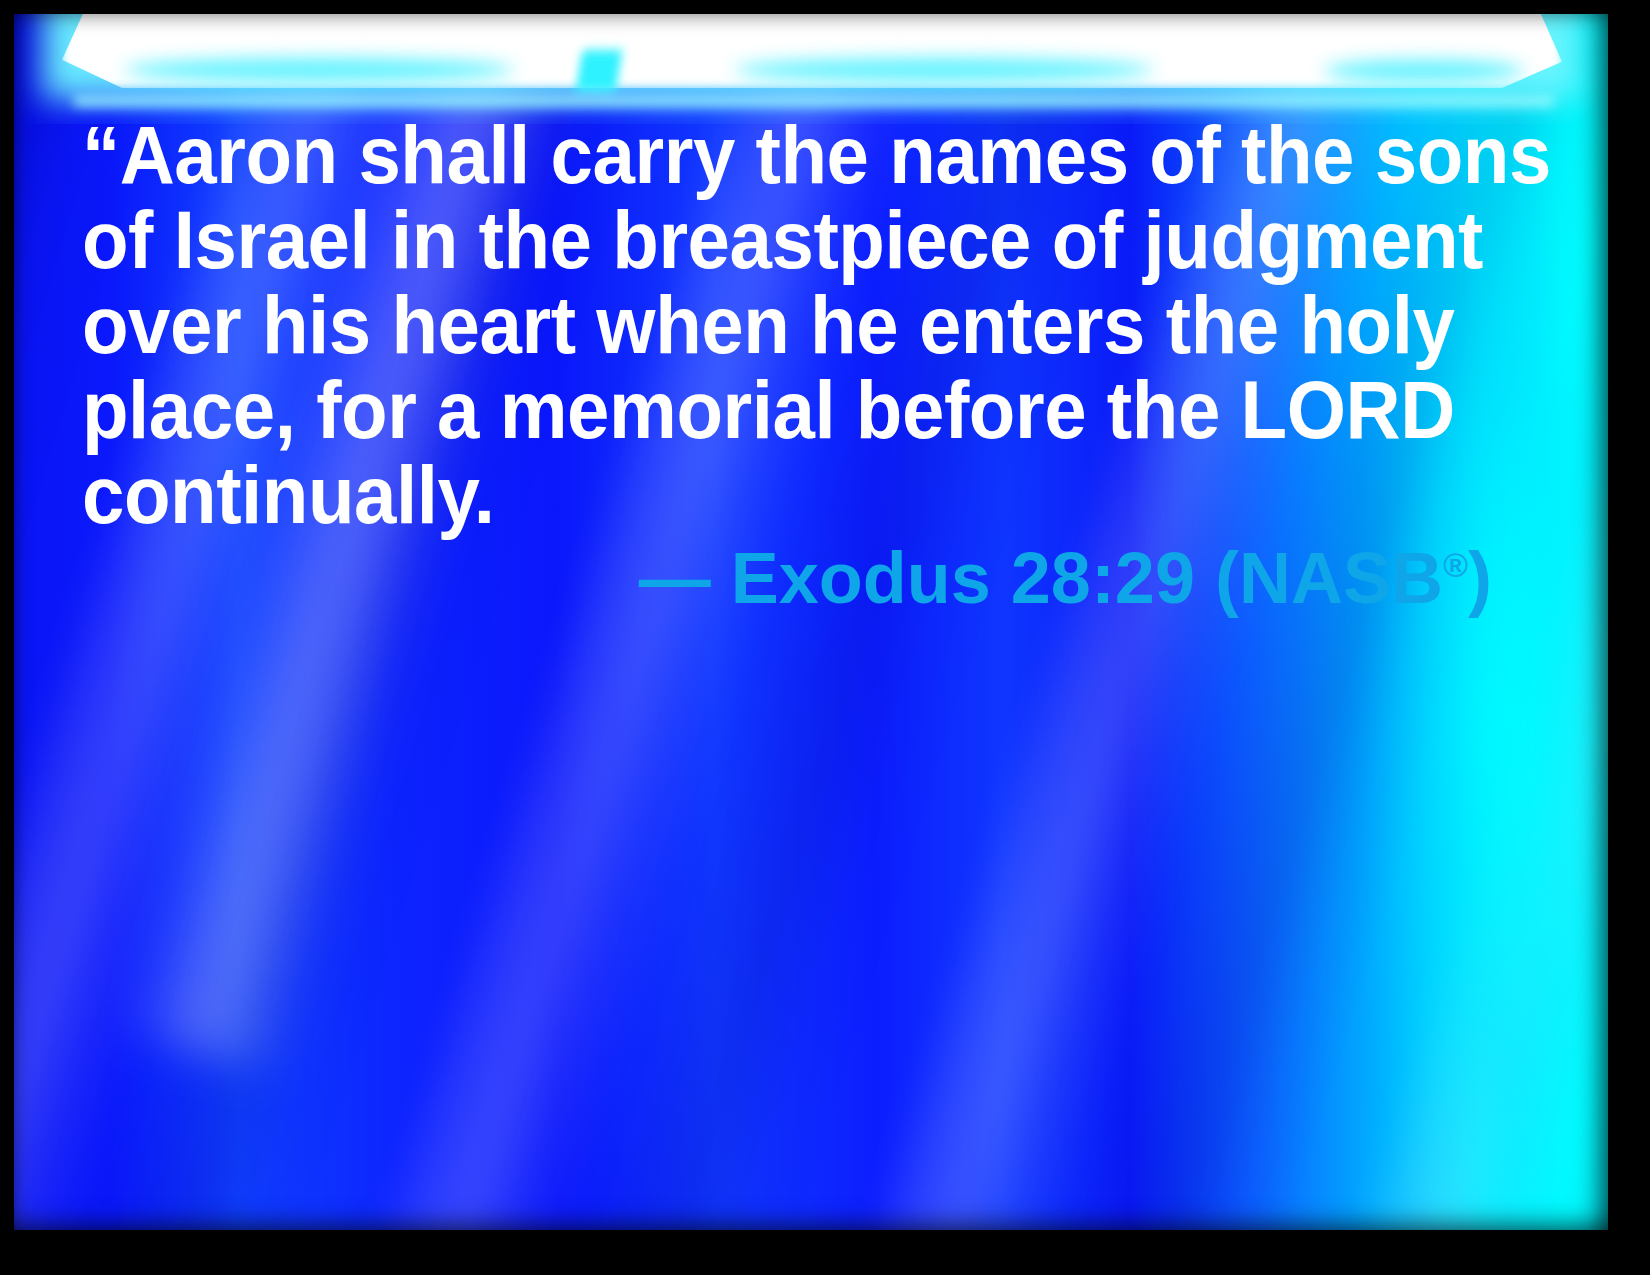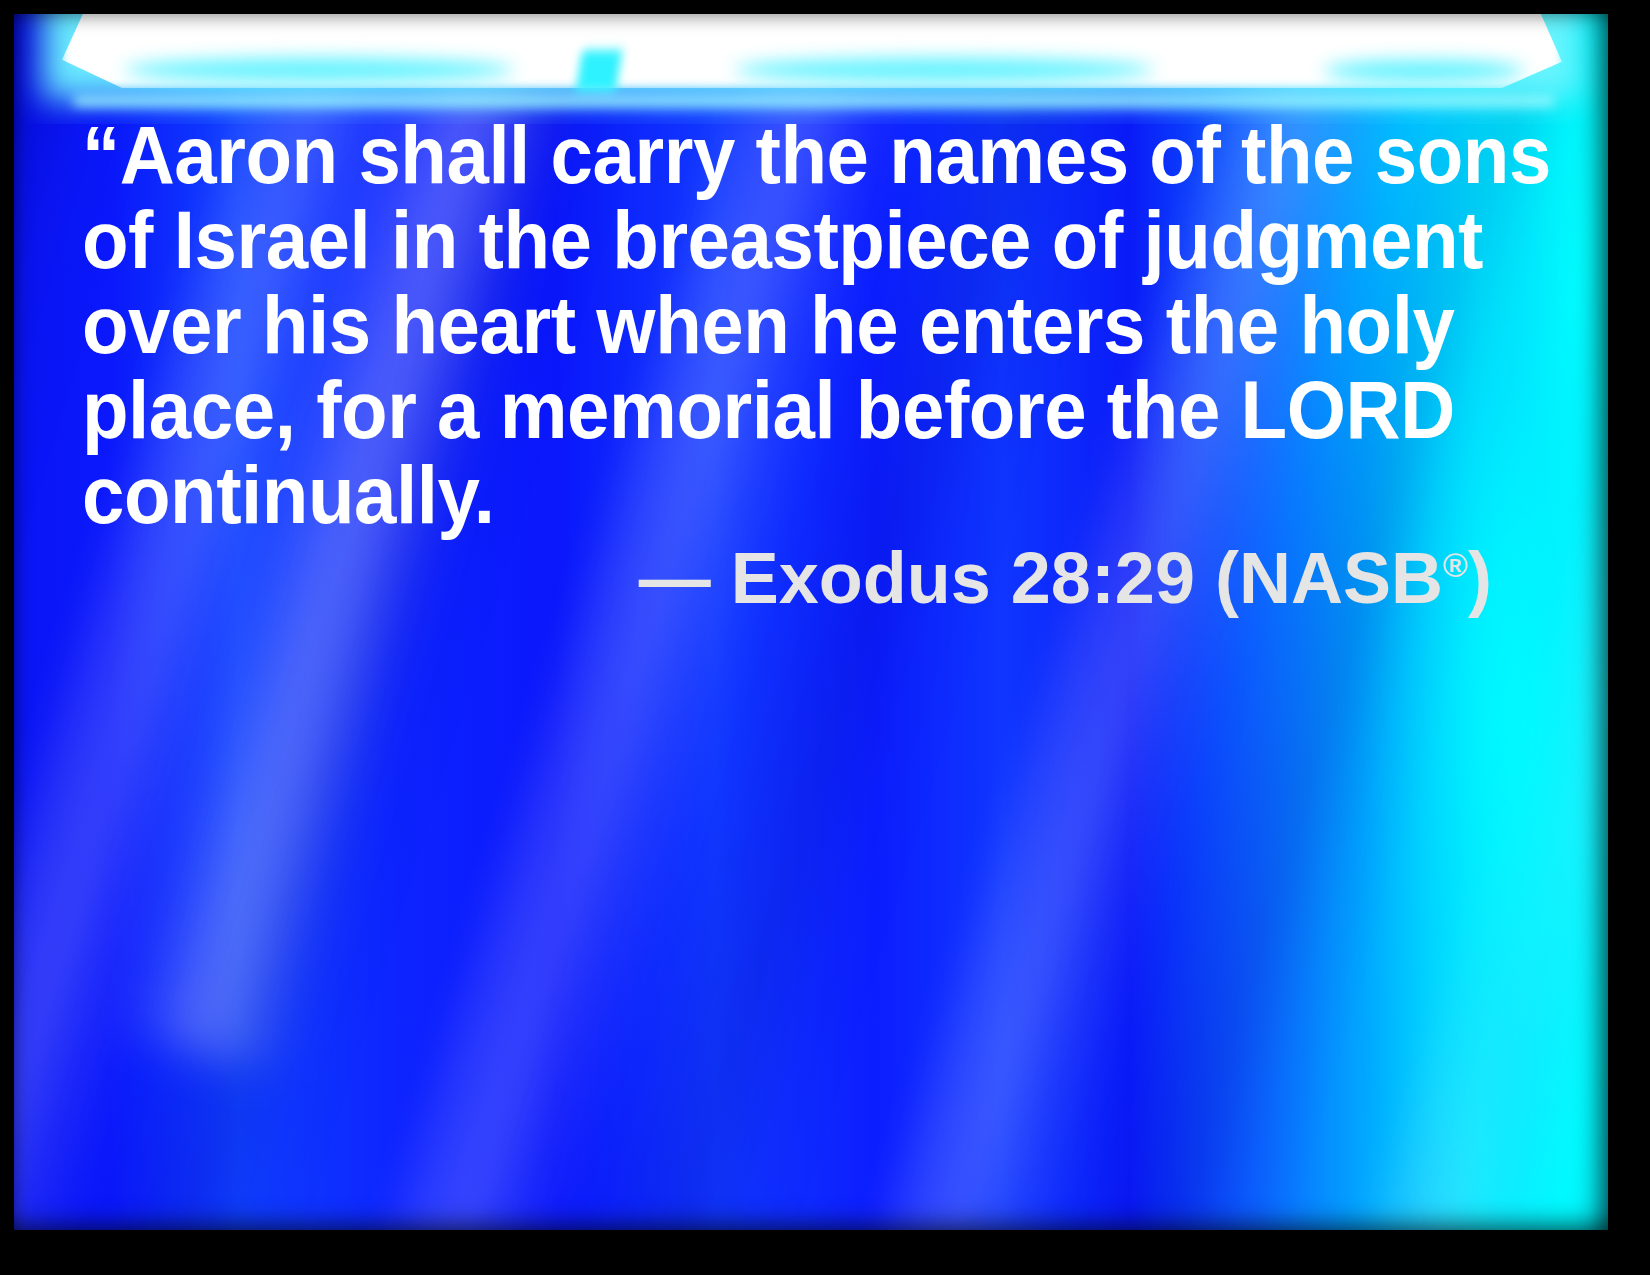--- a/index.html
+++ b/index.html
@@ -198,21 +198,21 @@
     transform: scaleX(0.93);
     transform-origin: left center;
   }
 
   .attribution {
     position:absolute;
     left: 82px;
     top: 538px;
     width: 1410px;
     text-align: right;
-    color:#e5e5e5;
+    color:#0ea5e9;
     font-size: 72px;
     line-height: 80px;
     font-weight: bold;
     white-space: nowrap;
     pointer-events:auto;
     font-stretch: condensed;
   }
   .attribution .reg {
     font-size: 34px;
     vertical-align: 26px;

